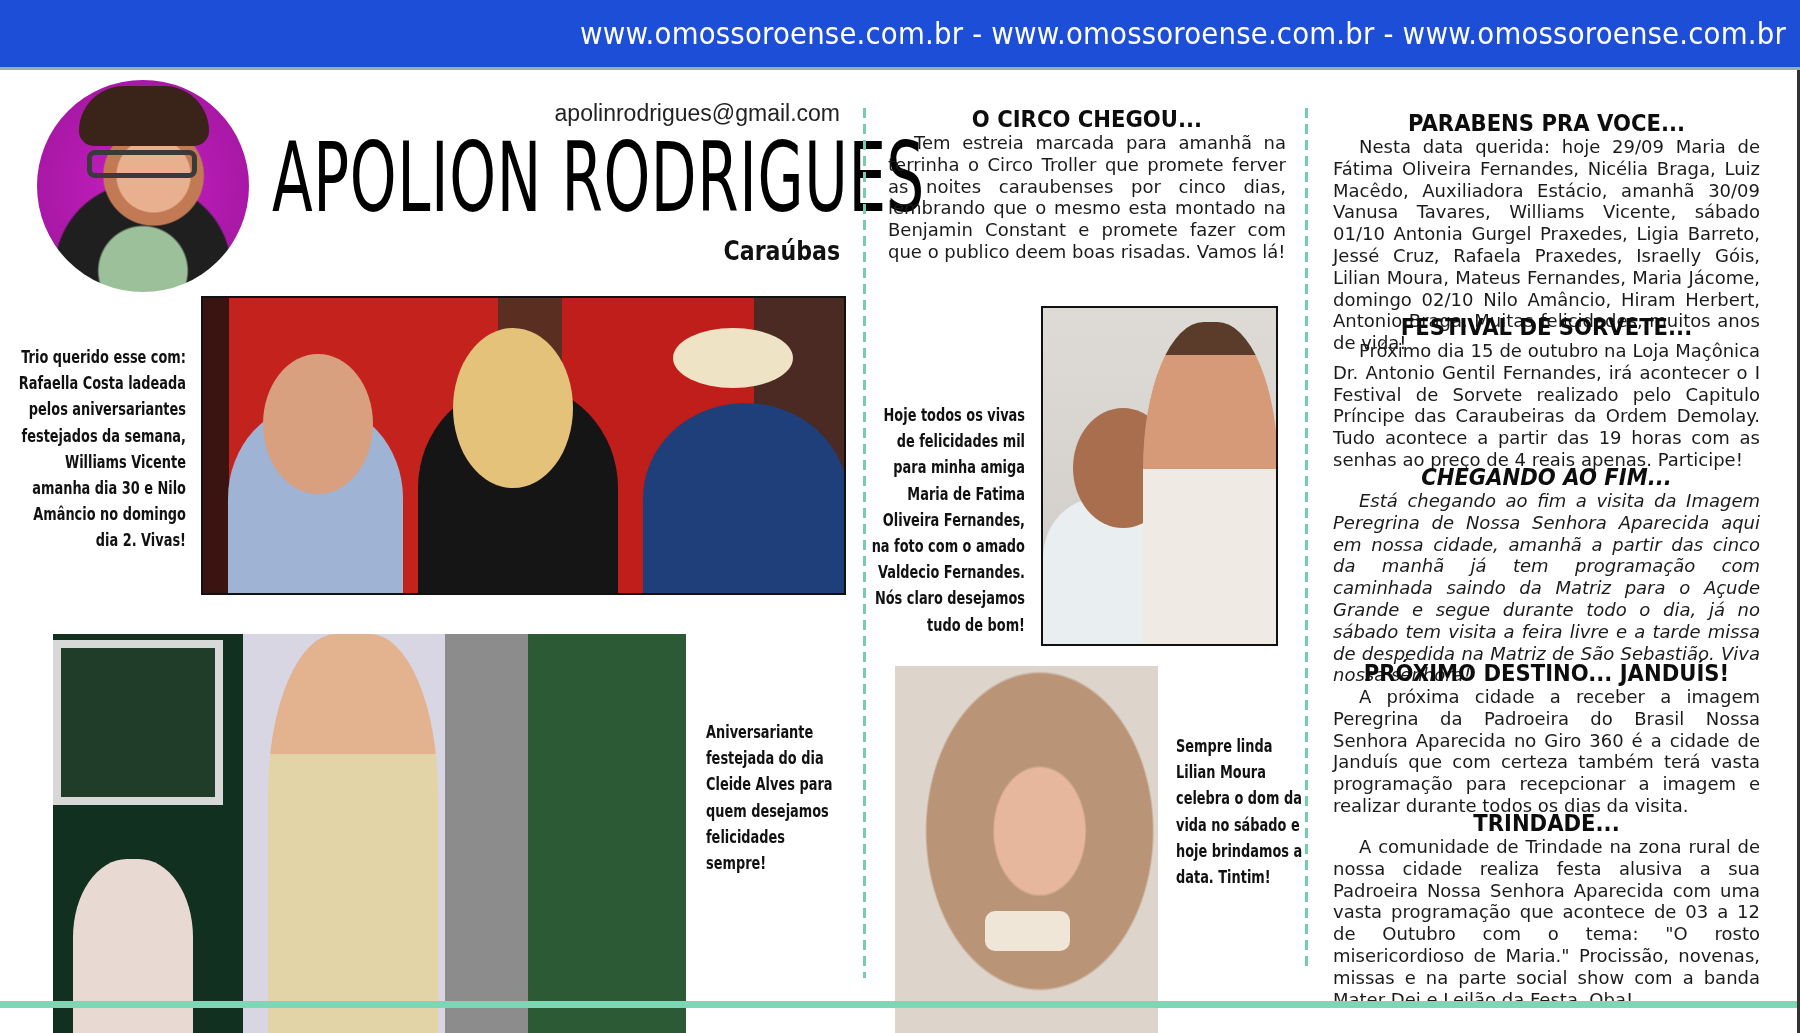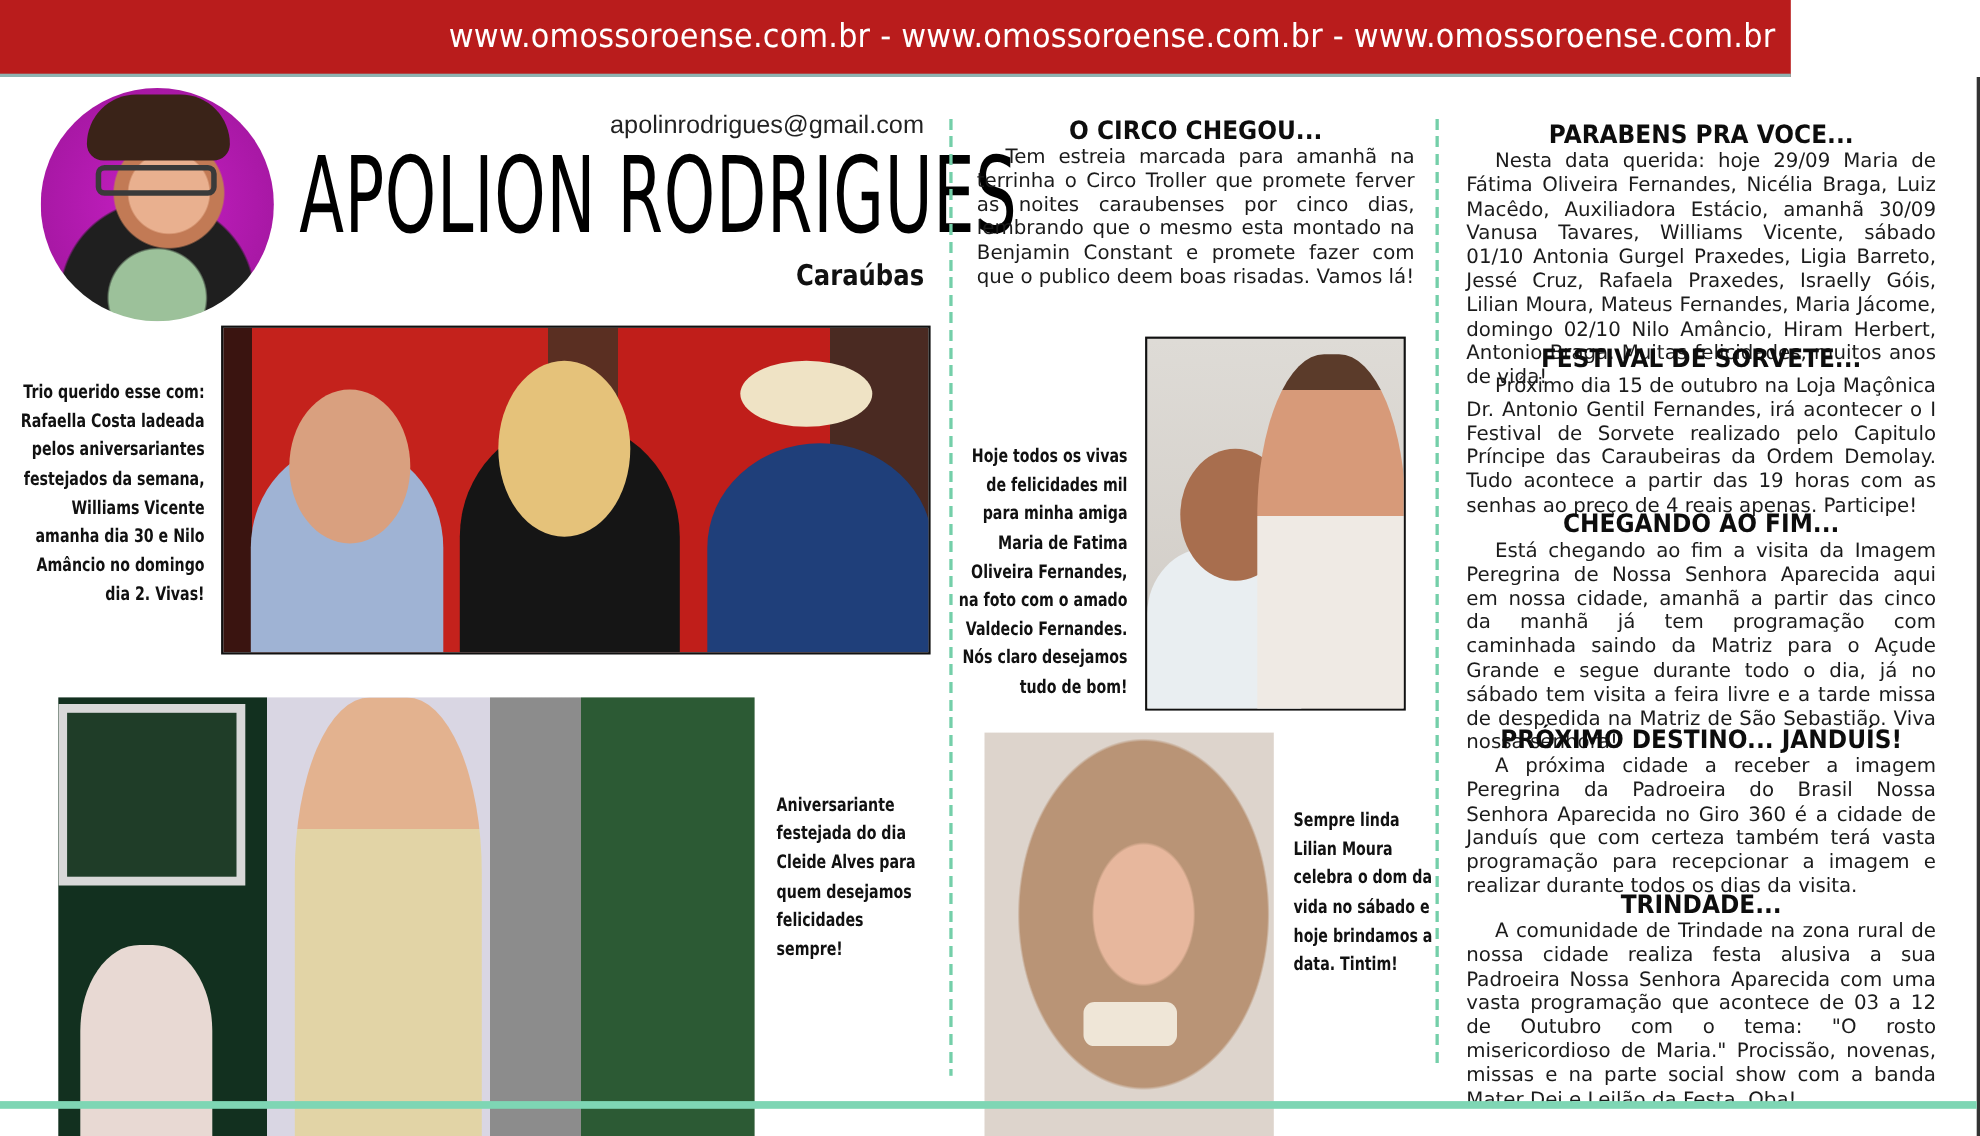--- a/index.html
+++ b/index.html
@@ -1,21 +1,21 @@
 <!DOCTYPE html>
 <html><head>
 <meta charset="utf-8">
 <style>
   * { box-sizing: border-box; margin: 0; padding: 0; }
   html, body { width: 1800px; height: 1033px; overflow: hidden; background: #ffffff; }
   body { position: relative; font-family: "Liberation Sans", sans-serif; color: #111; }
 
   .topbar {
-    position: absolute; left: 0; top: 0; width: 1628px; height: 70px;
-    background: #b91c1c; border-bottom: 3px solid #8fb3b1;
+    position: absolute; left: 0; top: 0; width: 1800px; height: 70px;
+    background: #1d4ed8; border-bottom: 3px solid #8fb3b1;
   }
   .topbar .url {
     position: absolute; right: 14px; top: 16px;
     color: #ffffff; font-size: 30px; letter-spacing: 0.2px;
     font-family: "DejaVu Sans", sans-serif; transform: scaleX(0.92); transform-origin: right center;
     white-space: nowrap;
   }
   .right-edge { position: absolute; right: 0; top: 70px; width: 3px; height: 963px; background: #333; }
 
   .bottom-stripe { position: absolute; left: 0; top: 1001px; width: 1797px; height: 7px; background: #7ed6b4; }
@@ -67,21 +67,21 @@
   .div2 { left: 1305px; top: 108px; height: 862px; }
 
   
   .article { position: absolute; font-family: "DejaVu Sans", sans-serif; }
   .article h2 { font-size: 23px; font-weight: bold; text-align: center; line-height: 26px; color: #0d0d0d; transform: scaleX(0.92); }
   .article p { font-size: 18px; line-height: 21.8px; text-align: justify; text-indent: 26px; color: #1b1b1b; }
   .art-circo { left: 888px; top: 106px; width: 398px; }
   .art-r { left: 1333px; width: 427px; }
   .art-parabens { top: 110px; }
   .art-festival { top: 314px; }
-  .art-chegando { top: 464px; }
+  .art-chegando { top: 464px; font-style: italic; }
   .art-proximo { top: 660px; }
   .art-trindade { top: 810px; }
 </style>
 </head>
 <body>
 
 <div class="topbar">
   <span class="url">www.omossoroense.com.br - www.omossoroense.com.br - www.omossoroense.com.br</span>
 </div>
 <div class="right-edge"></div>

